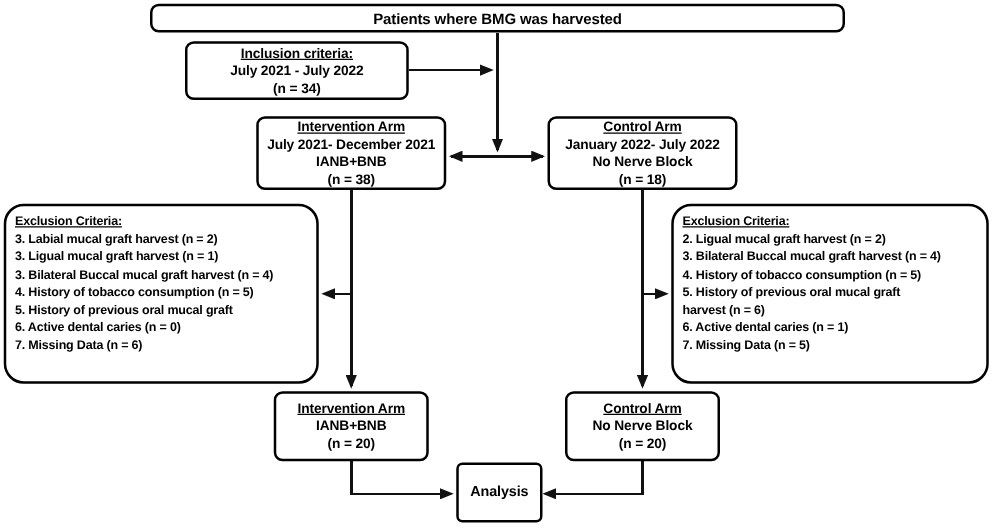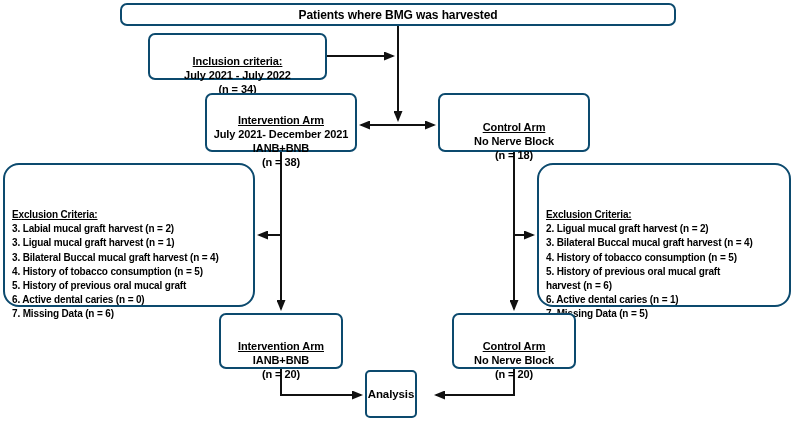--- a/index.html
+++ b/index.html
@@ -8,42 +8,42 @@
     font-family: "Liberation Sans", "DejaVu Sans", sans-serif;
     color: #000000;
   }
   .canvas { position: absolute; inset: 0; }
   svg.connectors { position: absolute; left: 0; top: 0; width: 794px; height: 423px; }
   svg.connectors line, svg.connectors polyline {
     stroke: #111111; stroke-width: 2; fill: none; shape-rendering: crispEdges;
   }
   .box {
     position: absolute; box-sizing: border-box;
-    border: 2px solid #0c4a6e; border-radius: 7px; background: #ffffff;
+    border: 2px solid #000000; border-radius: 7px; background: #ffffff;
     font-weight: bold; color: #000000;
     display: flex; flex-direction: column; justify-content: center;
     text-align: center; line-height: 14px; font-size: 11px; letter-spacing: -0.1px;
   }
-  .box .u { text-decoration: underline; margin-top: 37px; }
+  .box .u { text-decoration: underline; }
   .box-patients { left: 120px; top: 3px; width: 556px; height: 23px; font-size: 12px; }
   .box-inclusion { left: 148px; top: 33px; width: 179px; height: 47px; }
   .box-interv-top { left: 205px; top: 93px; width: 152px; height: 59px; }
   .box-control-top { left: 438px; top: 93px; width: 152px; height: 59px; }
   .box-excl {
     top: 163px; width: 252px; height: 144px;
     justify-content: flex-start; text-align: left;
     padding: 6px 6px 0 7px; font-size: 10px; line-height: 14.2px; letter-spacing: -0.15px;
     border-radius: 16px;
   }
   .box-excl-left { left: 3px; }
   .box-excl-right { left: 537px; width: 254px; }
   .box-excl .ln { white-space: nowrap; }
   .box-interv-bottom { left: 219px; top: 313px; width: 124px; height: 56px; }
   .box-control-bottom { left: 452px; top: 313px; width: 124px; height: 56px; }
-  .box-analysis { left: 365px; top: 370px; width: 52px; height: 48px; font-size: 11.5px; border-radius: 5px; }
+  .box-analysis { left: 365px; top: 370px; width: 69px; height: 48px; font-size: 11.5px; border-radius: 5px; }
 </style>
 </head>
 <body>
 
 <div class="canvas">
 
   <svg class="connectors" viewBox="0 0 794 423">
     <defs>
       <marker id="ah" viewBox="0 0 11 9" refX="9" refY="4.5" markerWidth="11" markerHeight="9" orient="auto" markerUnits="userSpaceOnUse">
         <path d="M0,0 L11,4.5 L0,9 Z" fill="#111111"></path>
@@ -73,20 +73,21 @@
 
   <div class="box box-interv-top">
     <div class="u">Intervention Arm</div>
     <div>July 2021- December 2021</div>
     <div>IANB+BNB</div>
     <div>(n = 38)</div>
   </div>
 
   <div class="box box-control-top">
     <div class="u">Control Arm</div>
+    <div>January 2022- July 2022</div>
     <div>No Nerve Block</div>
     <div>(n = 18)</div>
   </div>
 
   <div class="box box-excl box-excl-left">
     <div class="ln u">Exclusion Criteria:</div>
     <div class="ln">3. Labial mucal graft harvest (n = 2)</div>
     <div class="ln">3. Ligual mucal graft harvest (n = 1)</div>
     <div class="ln">3. Bilateral Buccal mucal graft harvest (n = 4)</div>
     <div class="ln">4. History of tobacco consumption (n = 5)</div>

